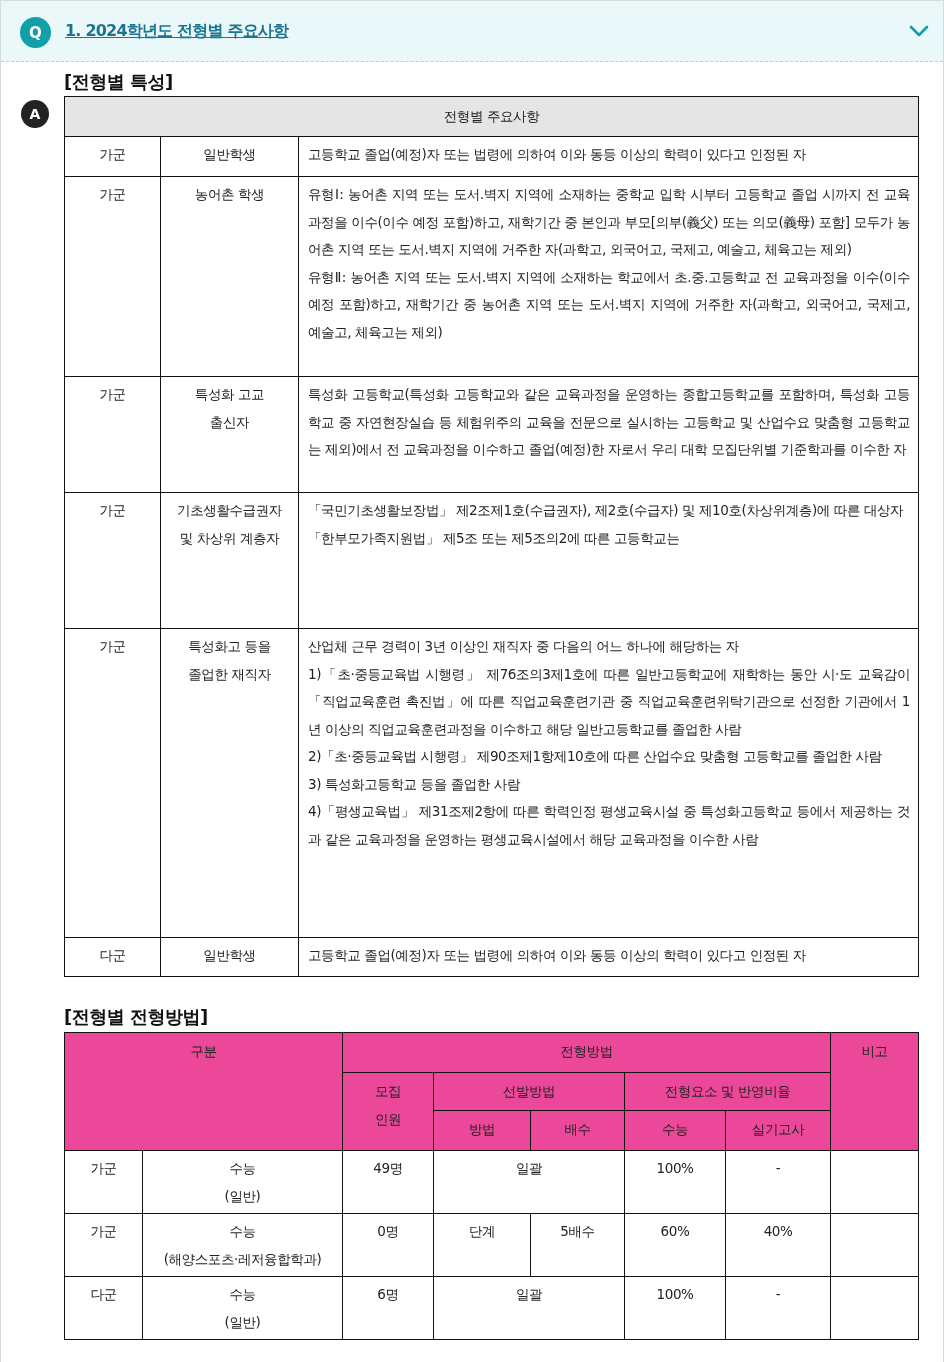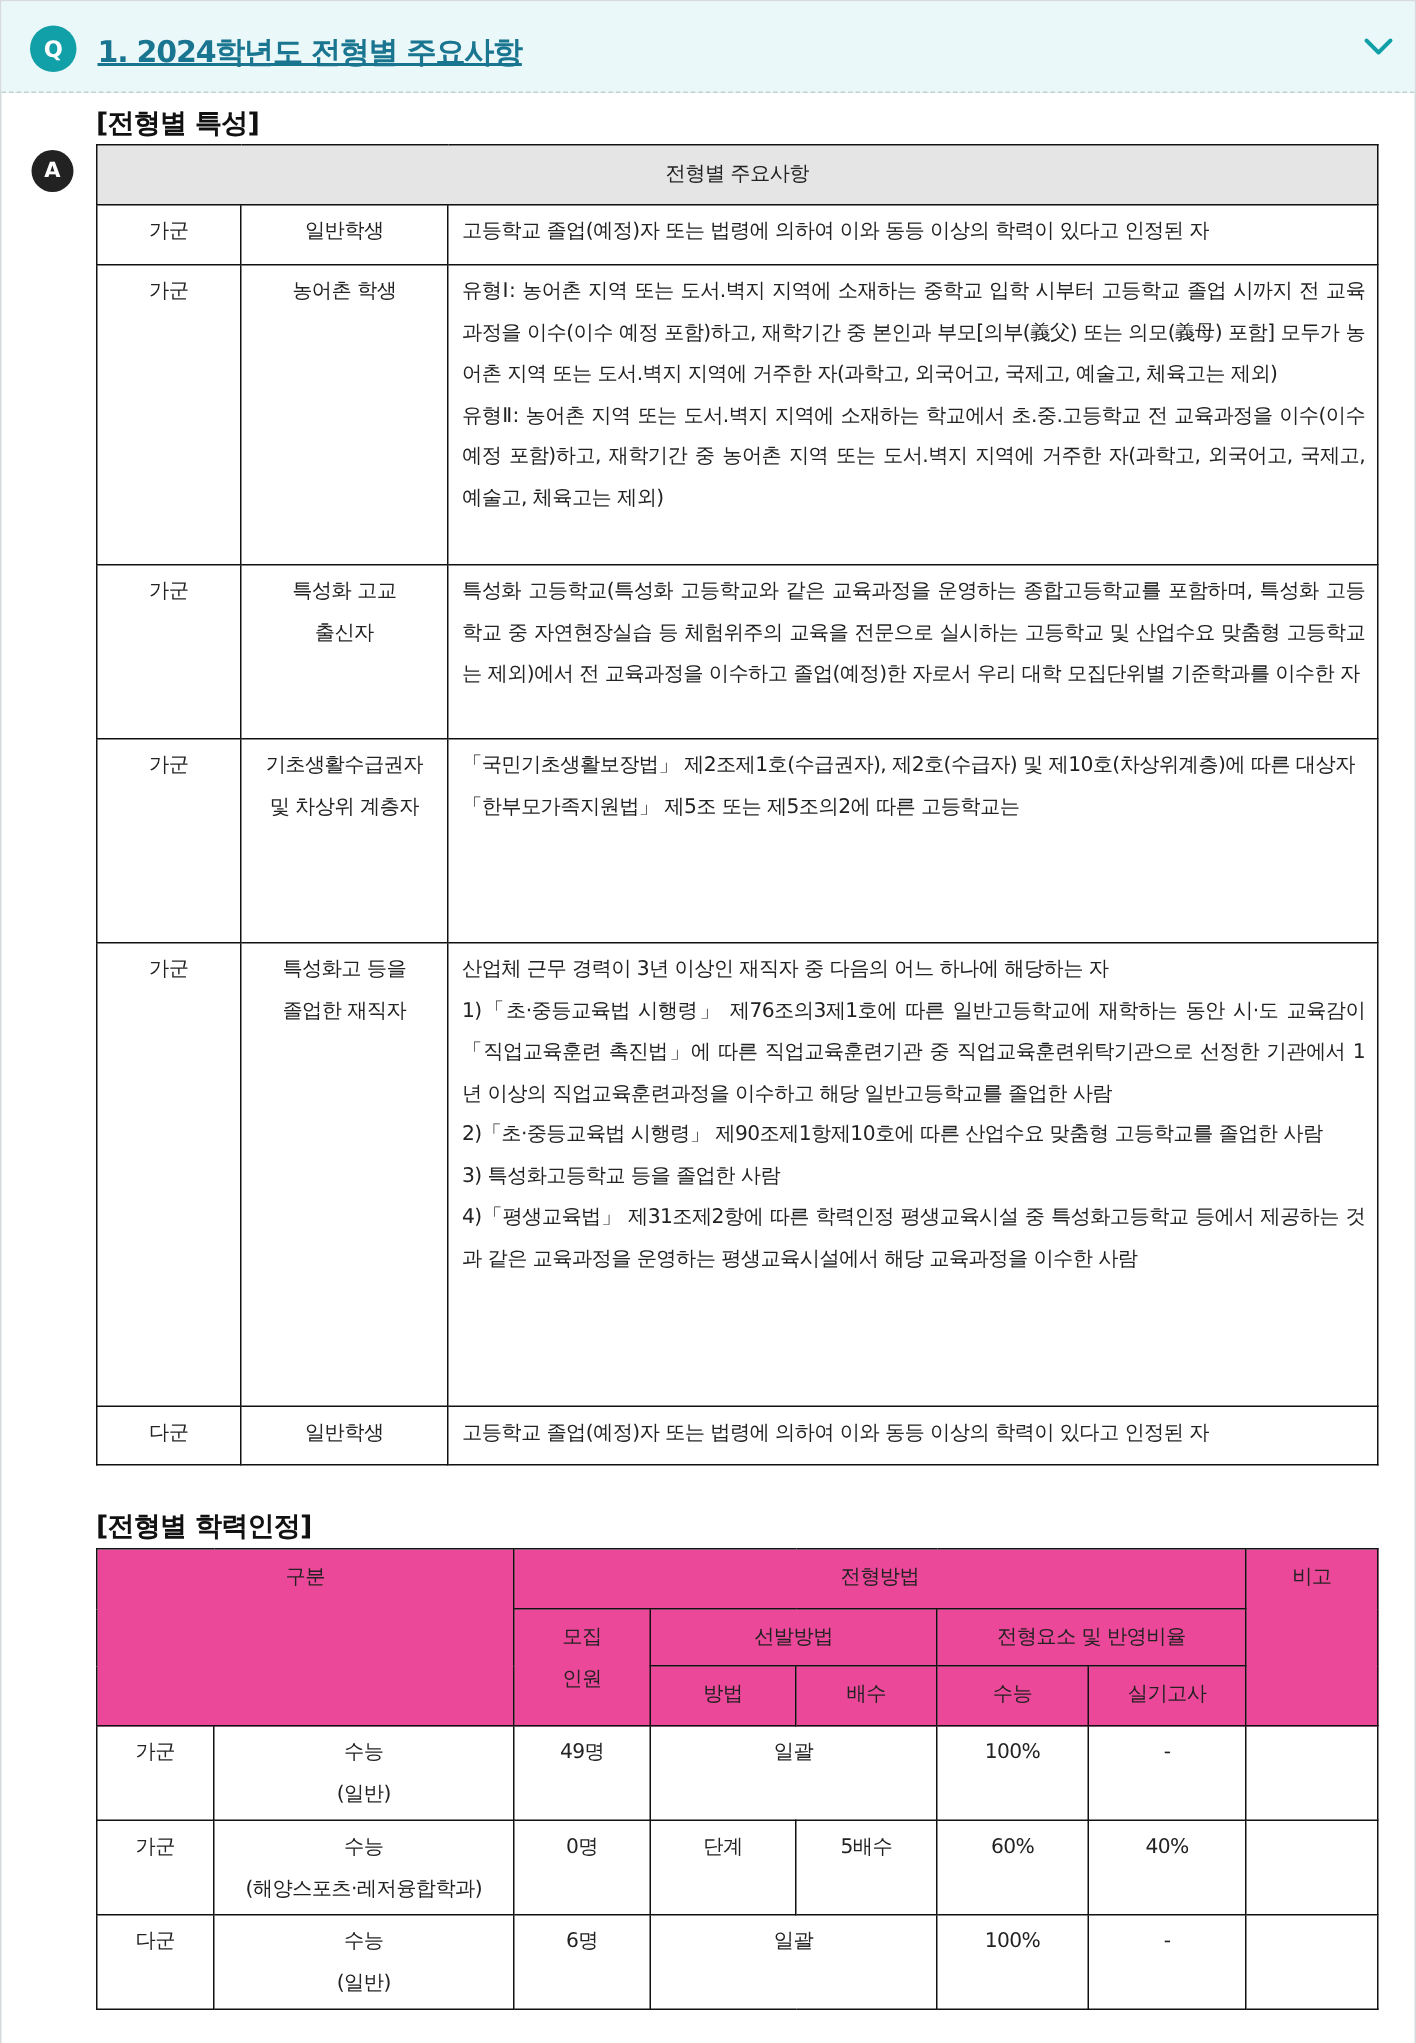--- a/index.html
+++ b/index.html
@@ -1,21 +1,21 @@
 <!DOCTYPE html>
 <html><head>
   <meta charset="utf-8">
   <style>
     * { box-sizing: border-box; margin: 0; padding: 0; }
     html, body { width: 944px; height: 1362px; background: #ffffff; overflow: hidden; }
     body { font-family: "DejaVu Sans", "Liberation Sans", sans-serif; color: #222; position: relative; }
     .frame { position: absolute; left: 0; top: 0; width: 944px; height: 1362px; border-left: 1px solid #d5dadd; border-right: 1px solid #d5dadd; border-top: 1px solid #d5dadd; }
     .q-bar { position: absolute; left: 1px; top: 1px; width: 942px; height: 61px; background: #ebf8f9; border-bottom: 1px dashed #c4cfd2; display: flex; align-items: center; }
     .q-badge { position: absolute; left: 19px; top: 16px; width: 31px; height: 31px; border-radius: 50%; background: #12a0a8; color: #fff; font-weight: bold; font-size: 15px; display: flex; align-items: center; justify-content: center; font-family: "DejaVu Sans", sans-serif; }
-    .q-title { position: absolute; left: 64px; top: 20px; font-size: 20px; font-weight: bold; color: #1a7590; text-decoration: underline; letter-spacing: -0.8px; }
+    .q-title { position: absolute; left: 64px; top: 20px; font-size: 16px; font-weight: bold; color: #1a7590; text-decoration: underline; letter-spacing: -0.8px; }
     .q-chevron { position: absolute; right: 14px; top: 22px; width: 20px; height: 16px; }
     .a-badge { position: absolute; left: 21px; top: 100px; width: 28px; height: 28px; border-radius: 50%; background: #222; color: #fff; font-weight: bold; font-size: 14px; display: flex; align-items: center; justify-content: center; }
     .section-title { position: absolute; left: 64px; font-size: 18px; font-weight: bold; color: #111; letter-spacing: -0.5px; }
     table { border-collapse: collapse; position: absolute; left: 64px; width: 854px; table-layout: fixed; }
     td, th { border: 1px solid #111; font-size: 13.5px; font-weight: normal; color: #222; vertical-align: top; line-height: 27.5px; letter-spacing: -0.4px; }
     .t1 th { background: #e5e5e5; height: 40px; vertical-align: middle; text-align: center; }
     .t1 td.c1, .t1 td.c2 { text-align: center; padding-top: 4px; }
     .t1 td.c3 { padding: 4px 8px 4px 9px; text-align: justify; }
     .t2 th { background: #ec4899; text-align: center; vertical-align: top; padding-top: 5px; }
     .t2 td { text-align: center; padding-top: 4px; height: 63px; }
@@ -84,41 +84,41 @@
 4)「평생교육법」 제31조제2항에 따른 학력인정 평생교육시설 중 특성화고등학교 등에서 제공하는 것과 같은 교육과정을 운영하는 평생교육시설에서 해당 교육과정을 이수한 사람</td>
       </tr>
       <tr style="height: 39px;">
         <td class="c1" style="white-space: pre-line;">다군</td>
         <td class="c2" style="white-space: pre-line;">일반학생</td>
         <td class="c3" style="white-space: pre-line;">고등학교 졸업(예정)자 또는 법령에 의하여 이와 동등 이상의 학력이 있다고 인정된 자</td>
       </tr>
     </tbody>
 </table>
 
-<div class="section-title" style="top:1005px;">[전형별 학력인정]</div>
+<div class="section-title" style="top:1005px;">[전형별 전형방법]</div>
 
 <table class="t2" style="top:1032px;">
   <colgroup>
     <col style="width:78px">
       <col style="width:200px">
       <col style="width:91px">
     <col style="width:97px">
       <col style="width:94px">
       <col style="width:101px">
     <col style="width:105px">
       <col style="width:88px">
   </colgroup>
   <thead>
     <tr style="height:40px;">
       <th colspan="2" rowspan="3">구분</th>
       <th colspan="5">전형방법</th>
       <th rowspan="3">비고</th>
     </tr>
     <tr style="height:38px;">
-      <th rowspan="2" style="white-space:pre-line;">모집
+      <th rowspan="2" style="white-space:pre-line;font-family:Liberation Serif, serif;">모집
 인원</th>
       <th colspan="2">선발방법</th>
       <th colspan="2">전형요소 및 반영비율</th>
     </tr>
     <tr style="height:40px;">
       <th>방법</th>
       <th>배수</th>
       <th>수능</th>
       <th>실기고사</th>
     </tr>

